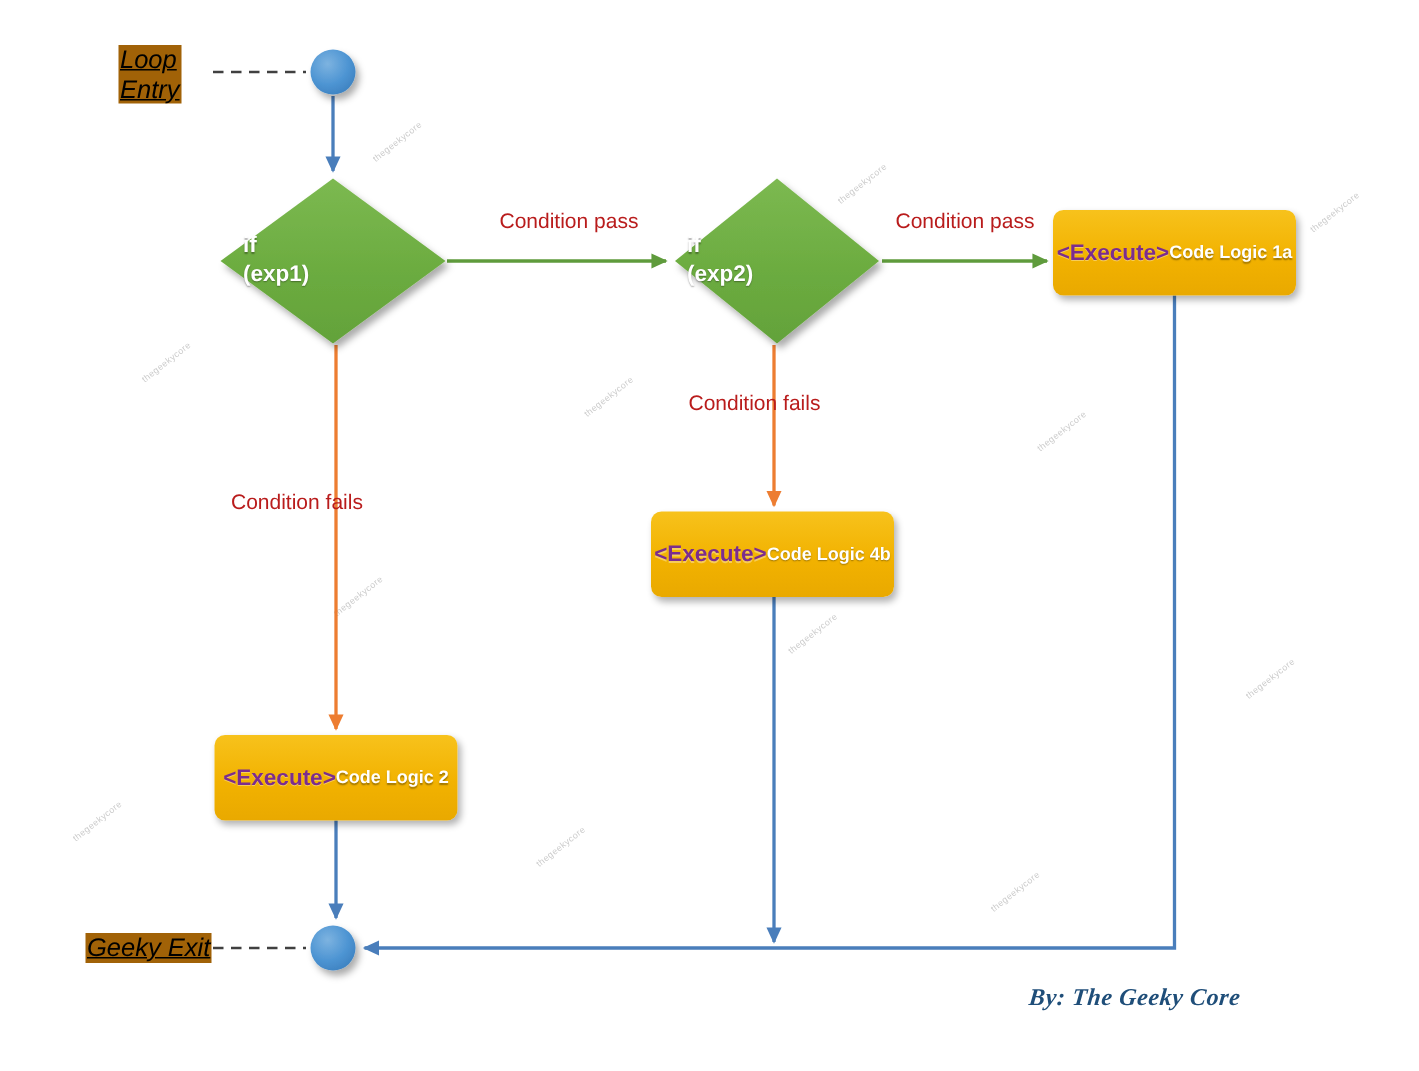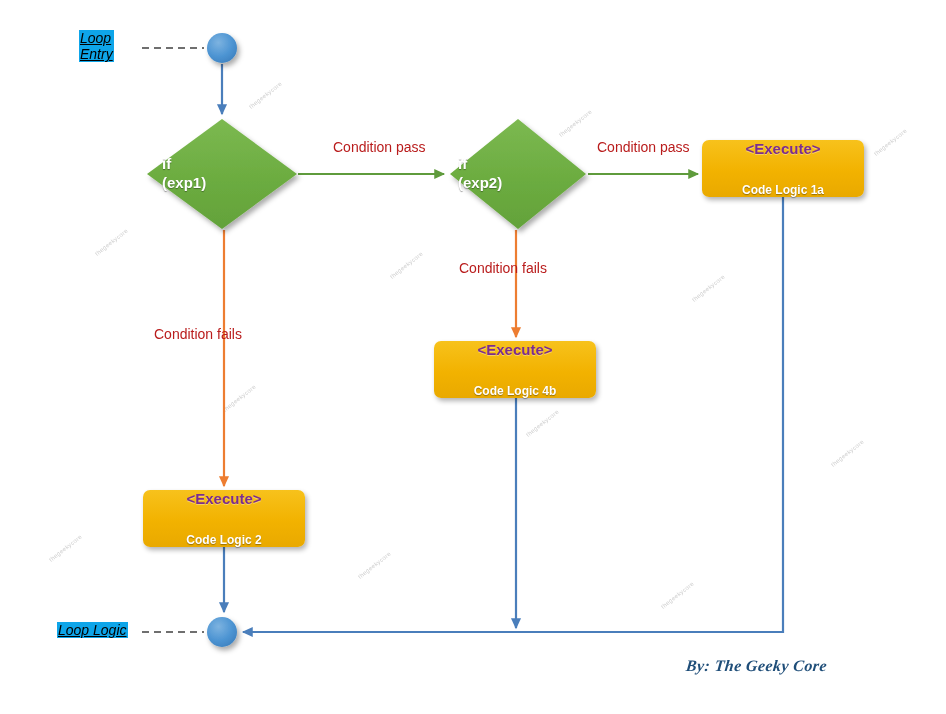--- a/index.html
+++ b/index.html
@@ -22,26 +22,26 @@
     left: 0;
     top: 0;
     width: 946px;
     height: 714px;
     pointer-events: none;
   }
   
   .term-label {
     position: absolute;
     font-family: "Liberation Sans", sans-serif;
-    font-size: 14px;
+    font-size: 17px;
     font-style: italic;
     font-weight: 400;
     text-decoration: underline;
     color: #000000;
-    background: #0ea5e9;
+    background: #a16207;
     line-height: 1.15;
     padding: 0 1px;
     white-space: pre;
   }
   #loop-entry-label {
     left: 79px;
     top: 30px;
     text-align: left;
   }
   #loop-exit-label {
@@ -59,23 +59,23 @@
     text-shadow: 0 1px 1px rgba(0,0,0,0.35);
     pointer-events: none;
   }
   
   .exec-box {
     position: absolute;
     border-radius: 7px;
     background: linear-gradient(180deg, #f7c21c 0%, #f2b200 55%, #e9a900 100%);
     box-shadow: 2px 3px 5px rgba(0,0,0,0.30);
     display: flex;
-    flex-direction: column;
+    flex-direction: row;
     align-items: center;
-    justify-content: space-between;
+    justify-content: center;
     line-height: 1.2;
   }
   .exec-title {
     color: #7b2d8e;
     font-weight: bold;
     font-size: 15px;
     text-shadow: 0 1px 0 rgba(255,255,255,0.35);
   }
   .exec-body {
     color: #ffffff;
@@ -227,21 +227,21 @@
     <div class="exec-body">Code Logic 4b</div>
   </div>
 
   <div class="exec-box" style="left:143px; top:490px; width:162px; height:57px;">
     <div class="exec-title">&lt;Execute&gt;</div>
     <div class="exec-body">Code Logic 2</div>
   </div>
 
   <div class="term-label" id="loop-entry-label">Loop
 Entry</div>
-  <div class="term-label" id="loop-exit-label">Loop Logic</div>
+  <div class="term-label" id="loop-exit-label">Geeky Exit</div>
 
   <div class="edge-label" style="left:333px; top:139px;">Condition pass</div>
   <div class="edge-label" style="left:597px; top:139px;">Condition pass</div>
   <div class="edge-label" style="left:154px; top:326px;">Condition fails</div>
   <div class="edge-label" style="left:459px; top:260px;">Condition fails</div>
 
   <div id="signature">By: The Geeky Core</div>
 
 </div>
 

